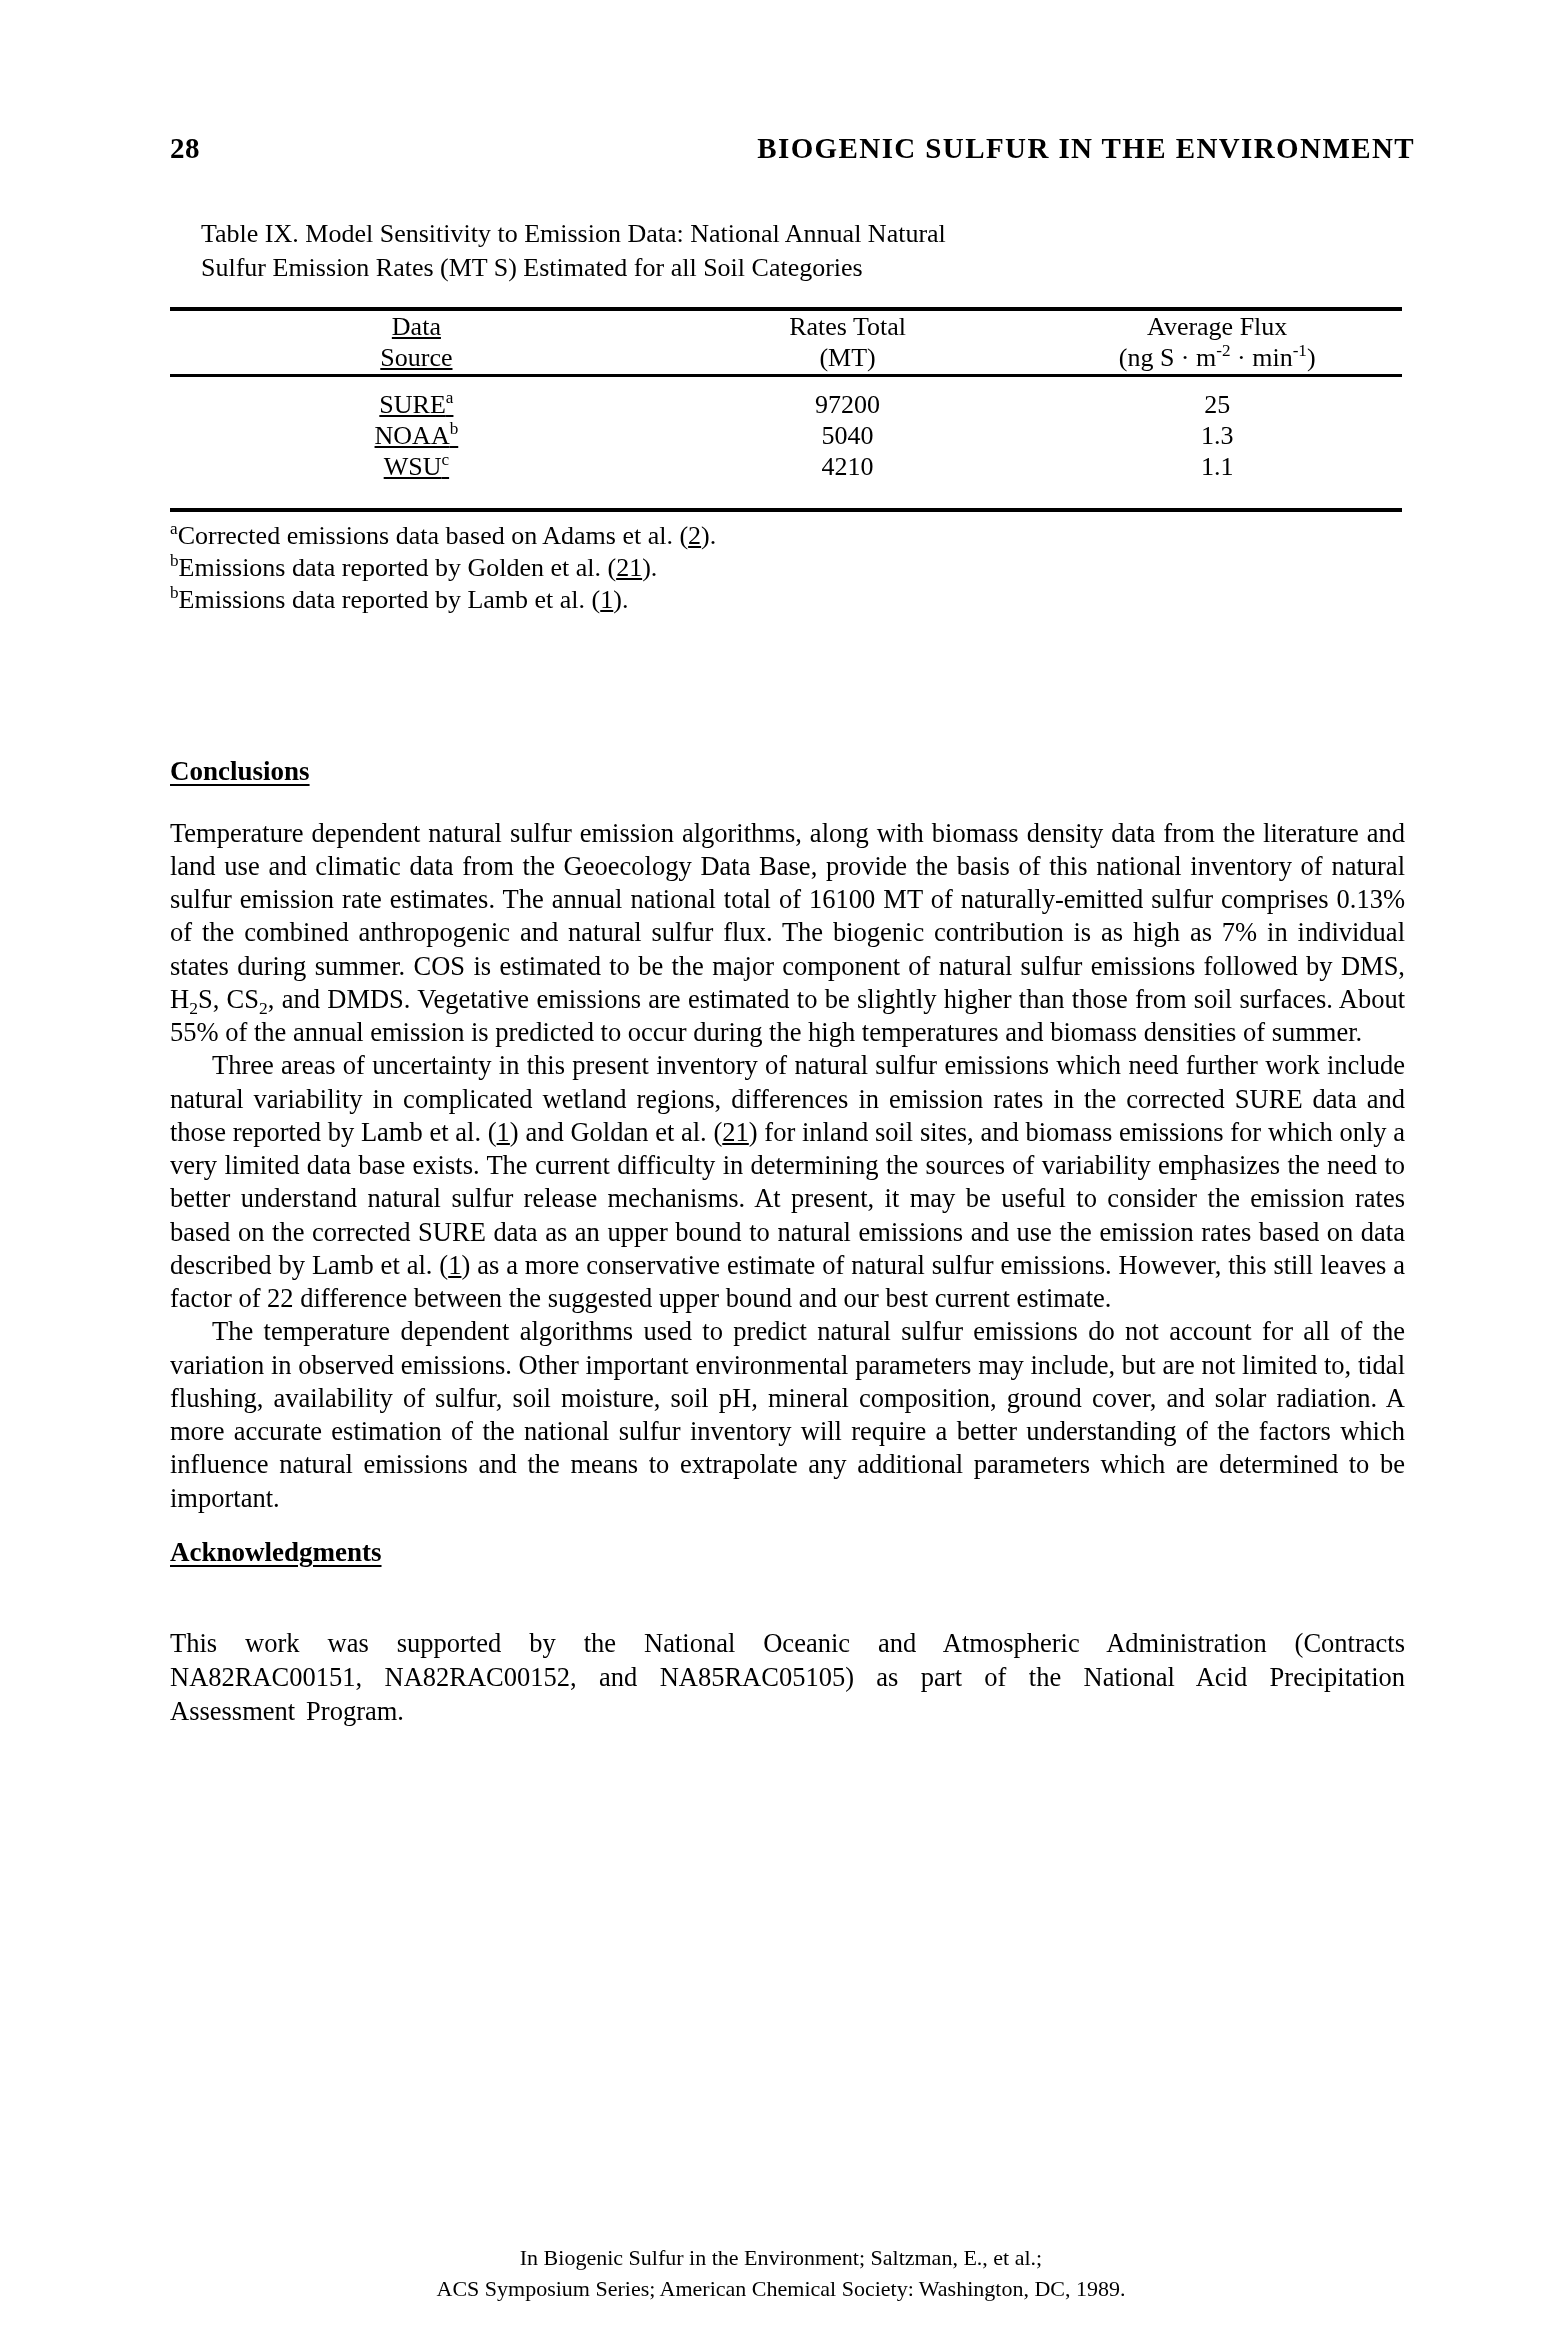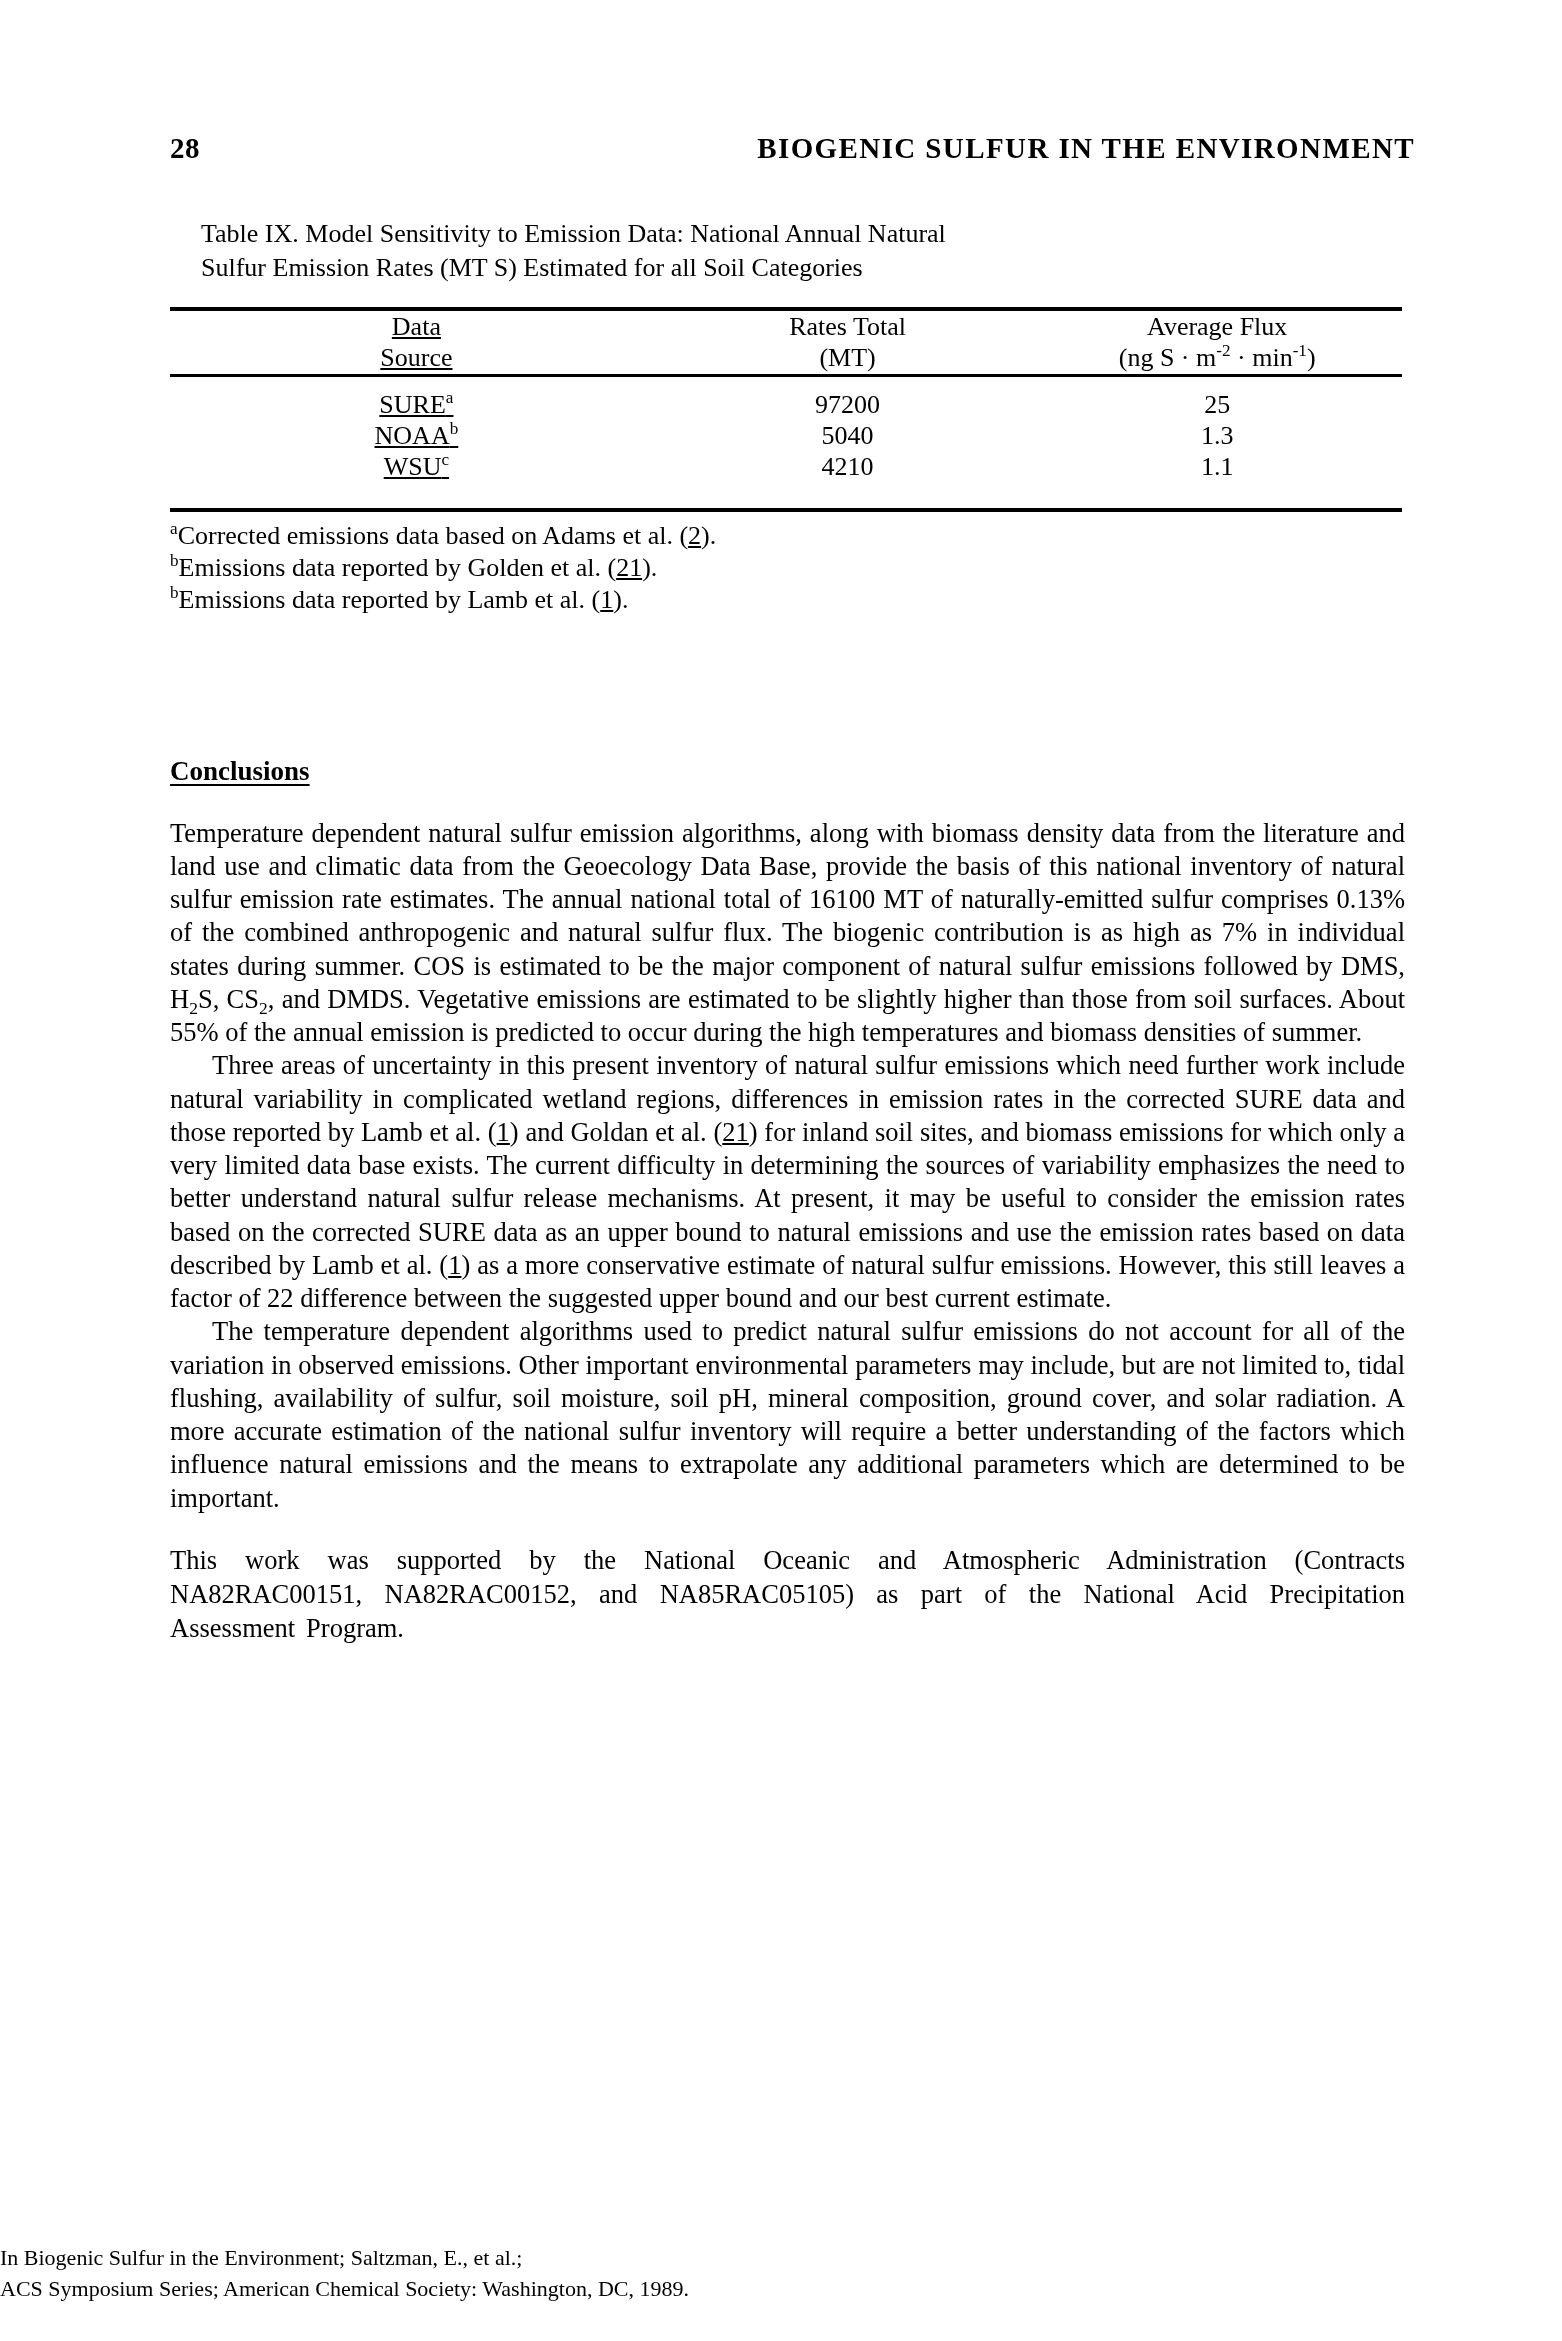--- a/index.html
+++ b/index.html
@@ -130,21 +130,21 @@
     word-spacing: 0.9px;
   }
   .ack-para.wide { word-spacing: 4.3px; }
 
   
   .footer {
     position: absolute;
     left: 0;
     right: 0;
     top: 2243px;
-    text-align: left;
+    text-align: center;
     font-size: 22px;
     line-height: 1.40;
   }
 </style>
 </head>
 <body>
 
 <div class="page">
 
   <div class="running-head">
@@ -217,20 +217,23 @@
   <div class="body-block">
 
     <h2 class="section-head">Conclusions</h2>
 
     <p class="para"><span>Temperature dependent natural sulfur emission algorithms, along with biomass density data from the literature and land use and climatic data from the Geoecology Data Base, provide the basis of this national inventory of natural sulfur emission rate estimates.  The annual national total of 16100 MT of naturally-emitted sulfur comprises 0.13% of the combined anthropogenic and natural sulfur flux.  The biogenic contribution is as high as 7% in individual states during summer.  COS is estimated to be the major component of natural sulfur emissions followed by DMS, H</span><sub>2</sub><span>S, CS</span><sub>2</sub><span>, and DMDS.  Vegetative emissions are estimated to be slightly higher than those from soil surfaces.  About 55% of the annual emission is predicted to occur during the high temperatures and biomass densities of summer.</span></p>
 
     <p class="para indent"><span>Three areas of uncertainty in this present inventory of natural sulfur emissions which need further work include natural variability in complicated wetland regions, differences in emission rates in the corrected SURE data and those reported by Lamb et al. (</span><span class="uref">1</span><span>) and Goldan et al. (</span><span class="uref">21</span><span>) for inland soil sites, and biomass emissions for which only a very limited data base exists.  The current difficulty in determining the sources of variability emphasizes the need to better understand natural sulfur release mechanisms.  At present, it may be useful to consider the emission rates based on the corrected SURE data as an upper bound to natural emissions and use the emission rates based on data described by Lamb et al. (</span><span class="uref">1</span><span>) as a more conservative estimate of natural sulfur emissions.  However, this still leaves a factor of 22 difference between the suggested upper bound and our best current estimate.</span></p>
 
     <p class="para indent">The temperature dependent algorithms used to predict natural sulfur emissions do not account for all of the variation in observed emissions.  Other important environmental parameters may include, but are not limited to, tidal flushing, availability of sulfur, soil moisture, soil pH, mineral composition, ground cover, and solar radiation.   A more accurate estimation of the national sulfur inventory will require a better understanding of the factors which influence natural emissions and the means to extrapolate any additional parameters which are determined to be important.</p>
 
+    <div class="ack-head-wrap">
+      <h2 class="section-head">Acknowledgments</h2>
+    </div>
 
     <p class="ack-para wide">This work was supported by the National Oceanic and Atmospheric Administration (Contracts NA82RAC00151, NA82RAC00152, and NA85RAC05105) as part of the National Acid Precipitation Assessment Program.</p>
   </div>
 
   <div class="footer">
     <div>In Biogenic Sulfur in the Environment; Saltzman, E., et al.;</div>
     <div>ACS Symposium Series; American Chemical Society: Washington, DC, 1989.</div>
   </div>
 
 </div>

